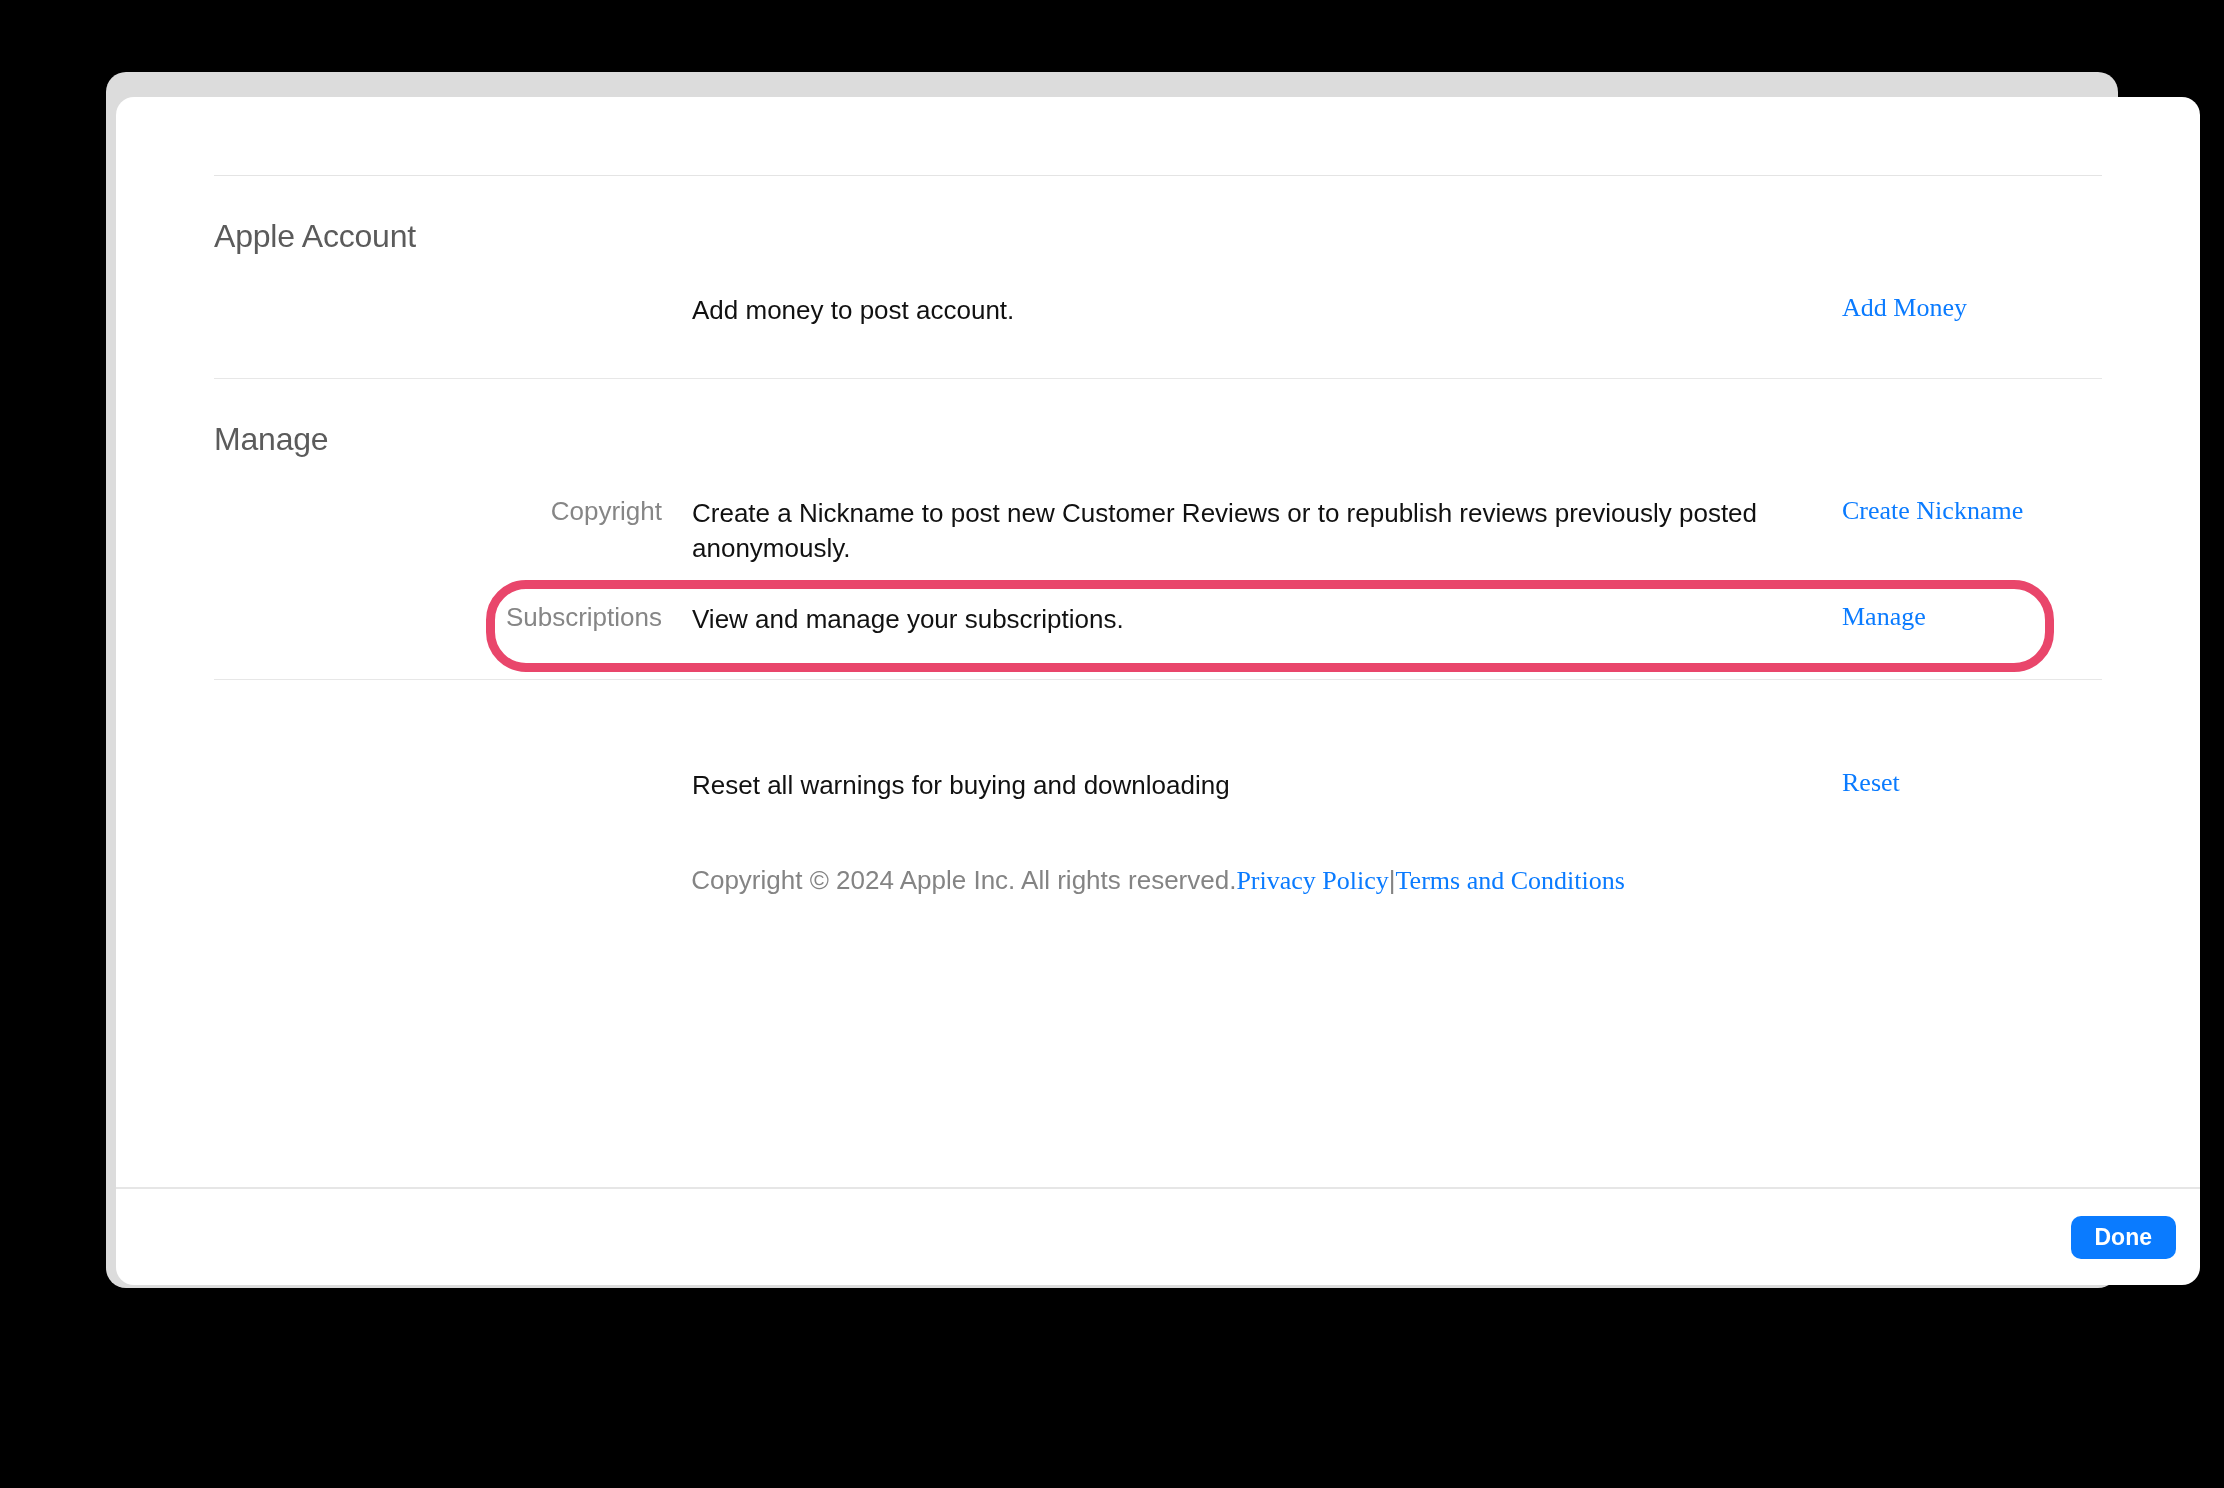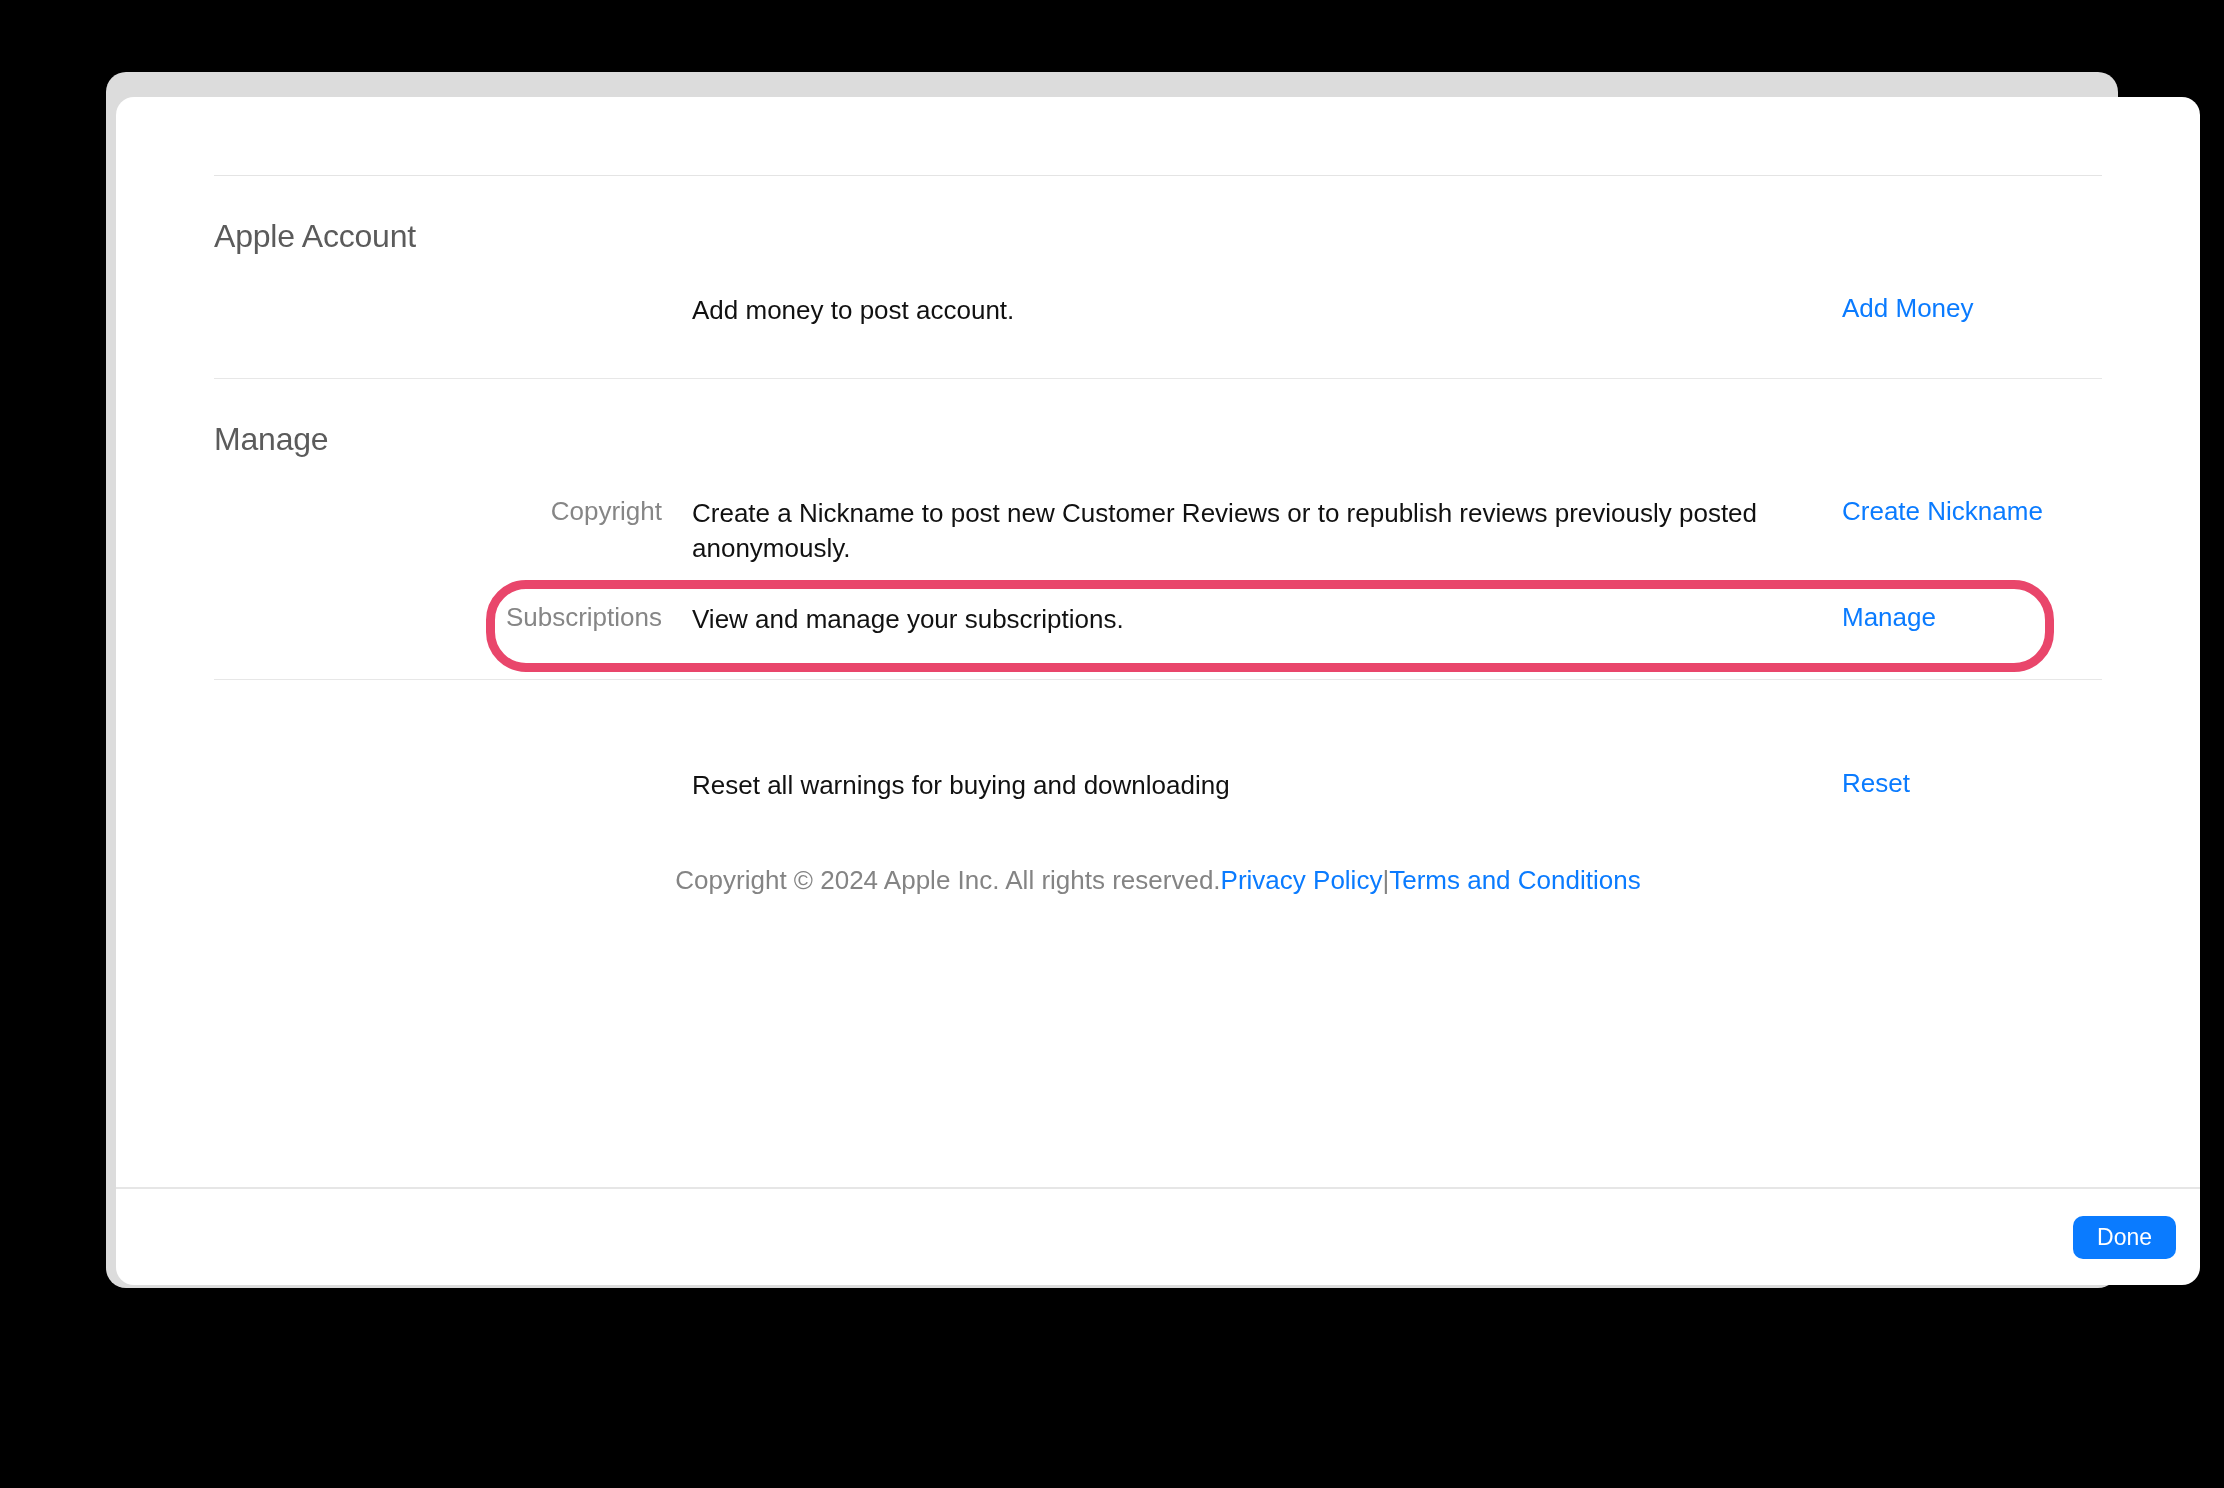--- a/index.html
+++ b/index.html
@@ -77,21 +77,21 @@
       width: 260px;
       text-align: left;
       flex-shrink: 0;
     }
     .link {
       color: #0a7bff;
       font-size: 26px;
       cursor: pointer;
       background: none;
       border: none;
-      font-family: Liberation Sans, sans-serif;
+      font-family: Liberation Serif, serif;
       padding: 0;
     }
     .section-divider {
       height: 1px;
       background: #e7e7e7;
       margin-top: 36px;
     }
     .highlight-box {
       position: absolute;
       left: 272px;
@@ -129,21 +129,21 @@
       justify-content: flex-end;
       align-items: center;
       padding: 0 24px;
     }
     .done-btn {
       background: #0a7bff;
       color: #fff;
       border: none;
       border-radius: 10px;
       font-size: 23px;
-      font-weight: 400;
+      font-weight: 700;
       padding: 8px 24px;
       cursor: pointer;
       font-family: inherit;
     }
   </style>
 </head>
 <body>
 
 <div class="window-outer"></div>
 

